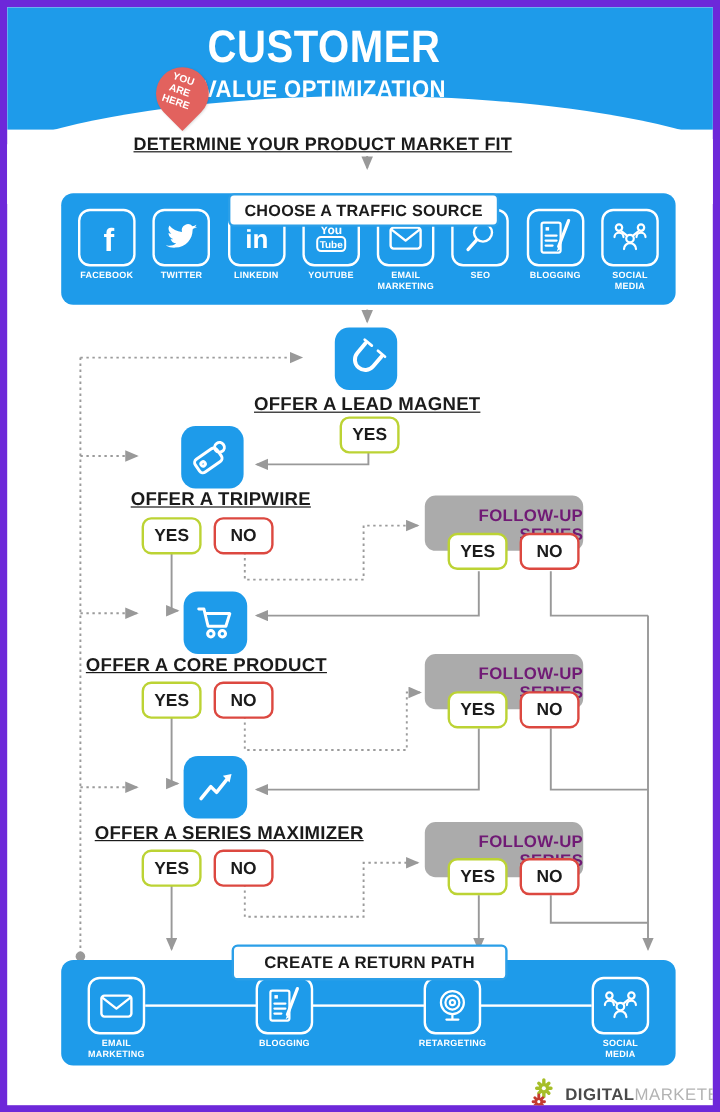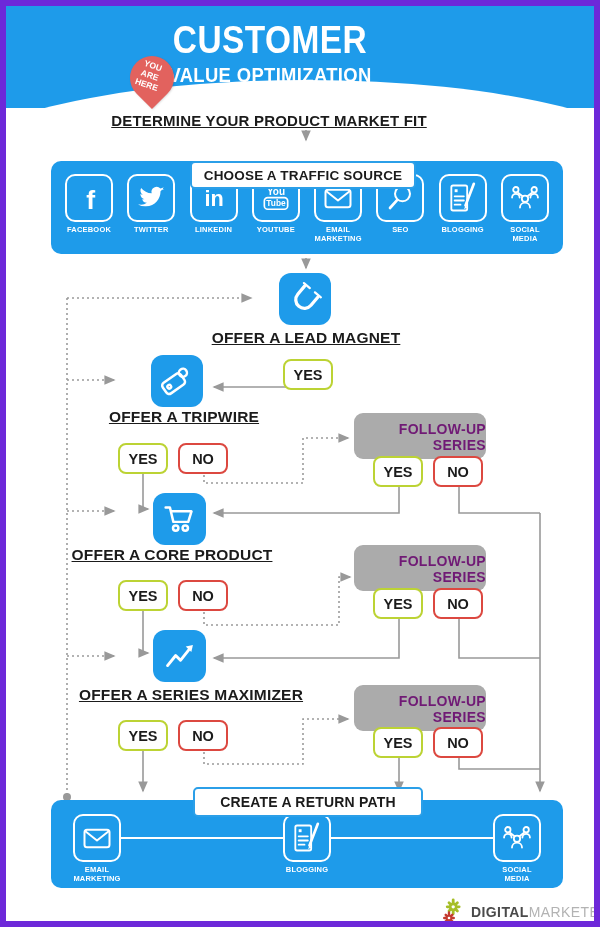--- a/index.html
+++ b/index.html
@@ -32,21 +32,21 @@
   .tile-o svg{width:40px;height:40px;}
   .src-label{margin-top:3px;color:#fff;font-size:7.5px;font-weight:bold;text-align:center;
              line-height:1.25;letter-spacing:.2px;white-space:pre-line;}
   .rp-line{position:absolute;left:70px;right:70px;top:37px;height:2px;background:#fff;}
   
   .tile-b{position:absolute;background:#1E9BEA;border-radius:12px;z-index:3;
           display:flex;align-items:center;justify-content:center;}
   .tile-b svg{width:46px;height:46px;}
   .offer{position:absolute;font-size:15.5px;font-weight:bold;text-align:center;letter-spacing:.2px;z-index:3;text-decoration:underline;}
   .yn{position:absolute;width:46px;height:27px;background:#fff;border-radius:8px;z-index:4;
-      display:flex;align-items:center;justify-content:center;font-size:14.5px;font-weight:bold;margin-top:12px;}
+      display:flex;align-items:center;justify-content:center;font-size:14.5px;font-weight:bold;}
   .yes{border:2px solid #BCD334;}
   .no{border:2px solid #DC4840;}
   .fus{position:absolute;width:132px;height:46px;background:#ABABAB;border-radius:9px;z-index:2;
        color:#701a75;font-size:14px;font-weight:bold;text-align:right;padding-top:8px;
        box-sizing:border-box;letter-spacing:.3px;}
   
   .wires{position:absolute;left:0;top:0;z-index:1;pointer-events:none;}
   .ln{stroke:#999;stroke-width:1.6;fill:none;}
   .dt{stroke:#9b9b9b;stroke-width:1.6;fill:none;stroke-dasharray:2 3;}
   
@@ -283,20 +283,31 @@
             <rect x="10" y="9" width="19" height="30" rx="2"></rect>
             <rect x="14" y="13.5" width="3.5" height="3.5" fill="#fff" stroke="none"></rect>
             <path d="M14 22 h11 M14 27 h11 M14 32 h7"></path>
             <path d="M37 7 L27 33" stroke-width="3.2"></path>
             <path d="M27 33 l-1.8 4.6 4 -2.2 z" fill="#fff" stroke="none"></path>
             </svg>
         </div>
         <div class="src-label">BLOGGING</div>
       </div>
 
+      <div class="src">
+        <div class="tile-o">
+          <svg viewBox="0 0 48 48" fill="none" stroke="#fff" stroke-width="2.2" stroke-linecap="round">
+            <circle cx="24" cy="21" r="11.5"></circle>
+              <circle cx="24" cy="21" r="7"></circle>
+              <circle cx="24" cy="21" r="2.6"></circle>
+            <path d="M18 38 h12 M24 33 v5"></path>
+            </svg>
+        </div>
+        <div class="src-label">RETARGETING</div>
+      </div>
 
       <div class="src">
         <div class="tile-o">
           <svg viewBox="0 0 48 48" fill="none" stroke="#fff" stroke-width="2.2" stroke-linecap="round">
             <circle cx="13" cy="14" r="3.2"></circle>
               <circle cx="35" cy="14" r="3.2"></circle>
               <circle cx="24" cy="25" r="3.8"></circle>
             <path d="M8.5 23.5 a4.5 4.5 0 0 1 9 0"></path>
               <path d="M30.5 23.5 a4.5 4.5 0 0 1 9 0"></path>
             <path d="M18 35.5 a6 6 0 0 1 12 0"></path>

